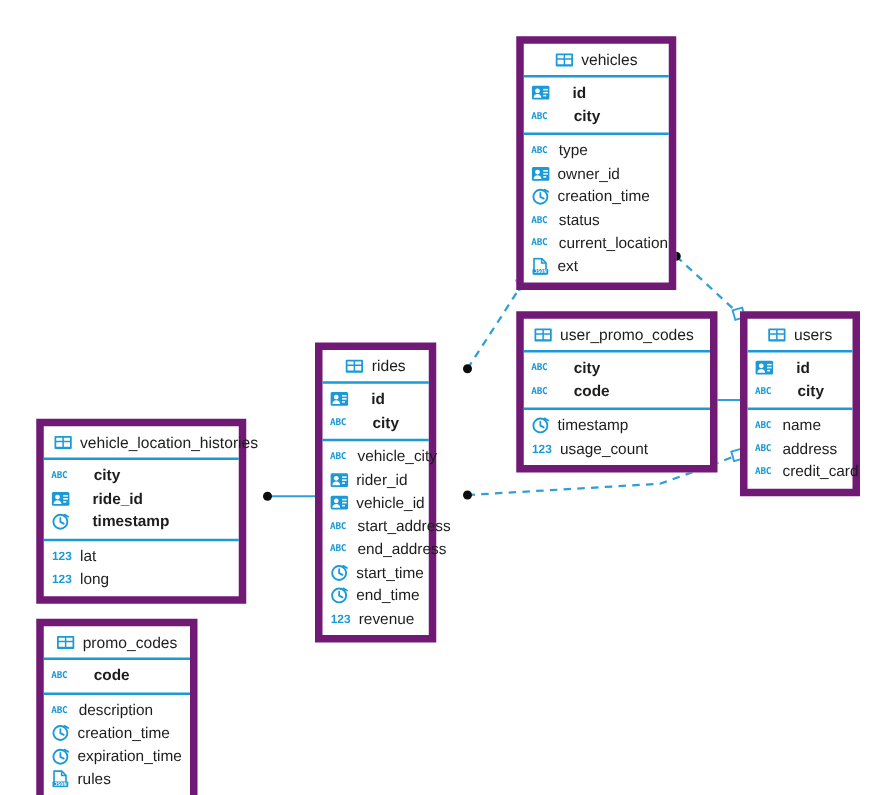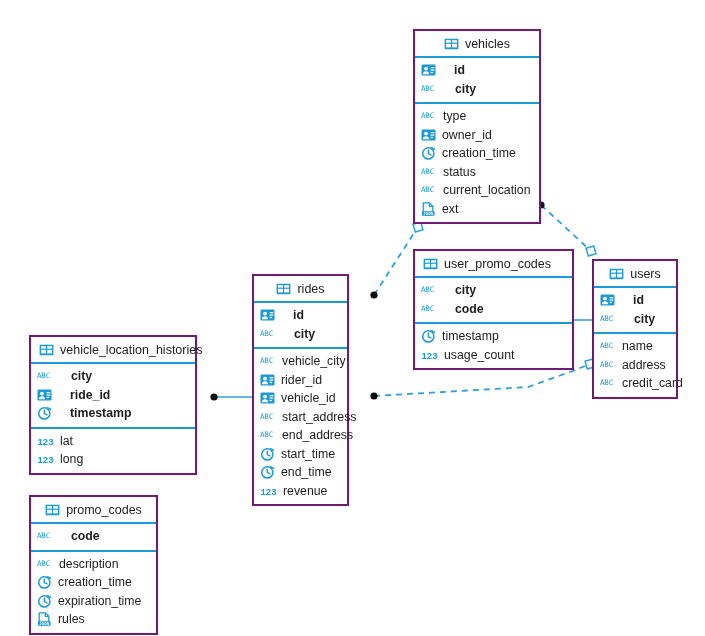--- a/index.html
+++ b/index.html
@@ -27,21 +27,21 @@
     width: 705px;
     height: 636px;
     overflow: visible;
     pointer-events: none;
     z-index: 1;
   }
   .entity {
     position: absolute;
     box-sizing: border-box;
     background: #ffffff;
-    border: 2px solid #701a75;
+    border: 6px solid #701a75;
     z-index: 2;
   }
   .entity-header {
     box-sizing: border-box;
     height: 25px;
     display: flex;
     align-items: center;
     gap: 6px;
     padding: 0 8px;
     font-size: 12.5px;
@@ -76,21 +76,21 @@
     flex: 0 0 auto;
     width: 15px;
     height: 14px;
     display: inline-block;
     position: relative;
   }
   .ic svg { display: block; }
   .ic-abc {
     font-family: "DejaVu Sans Mono", monospace;
     font-size: 7.5px;
-    font-weight: normal;
+    font-weight: bold;
     color: #1b9ad6;
     letter-spacing: -0.2px;
     line-height: 14px;
     text-align: left;
     width: 16px;
   }
   .ic-num {
     font-family: "Liberation Sans", sans-serif;
     font-size: 9.5px;
     font-weight: bold;
@@ -233,21 +233,21 @@
             </svg>
           </span>
           <span class="field-name">timestamp</span>
         </div>
         <div class="field">
           <span class="ic ic-num">123</span>
           <span class="field-name">usage_count</span>
         </div>
       </div>
     </div>
-    <div class="entity" style="left: 592px; top: 259px; width: 86px;">
+    <div class="entity" style="left: 592px; top: 249px; width: 96px;">
       <div class="entity-header center">
         <span class="ic">
           <svg width="15" height="14" viewBox="0 0 15 14">
             <rect x="0.6" y="1.8" width="13.8" height="10.4" rx="0.8" fill="#1b9ad6"></rect>
             <rect x="2" y="3.2" width="4.9" height="2.4" fill="#ffffff"></rect>
             <rect x="8.1" y="3.2" width="4.9" height="2.4" fill="#ffffff"></rect>
             <rect x="2" y="6.8" width="4.9" height="3.6" fill="#ffffff"></rect>
             <rect x="8.1" y="6.8" width="4.9" height="3.6" fill="#ffffff"></rect>
           </svg>
         </span>

